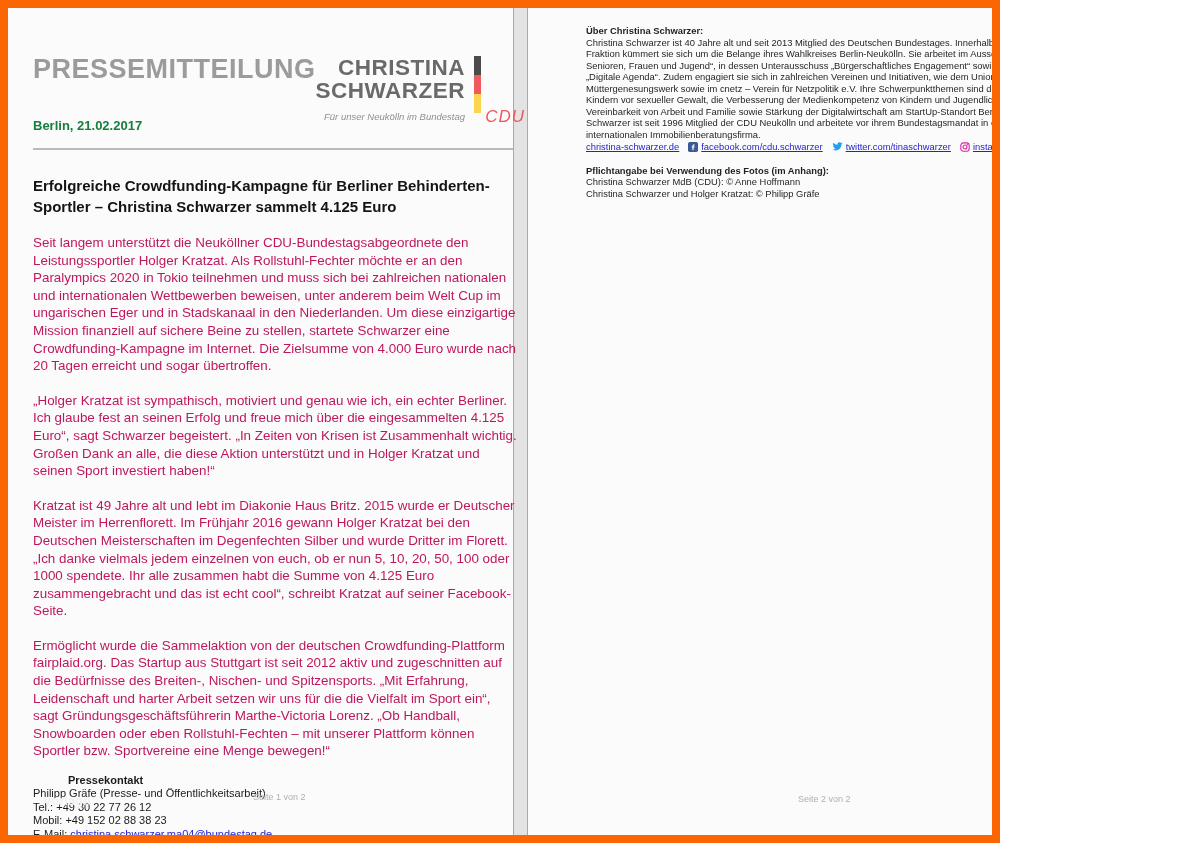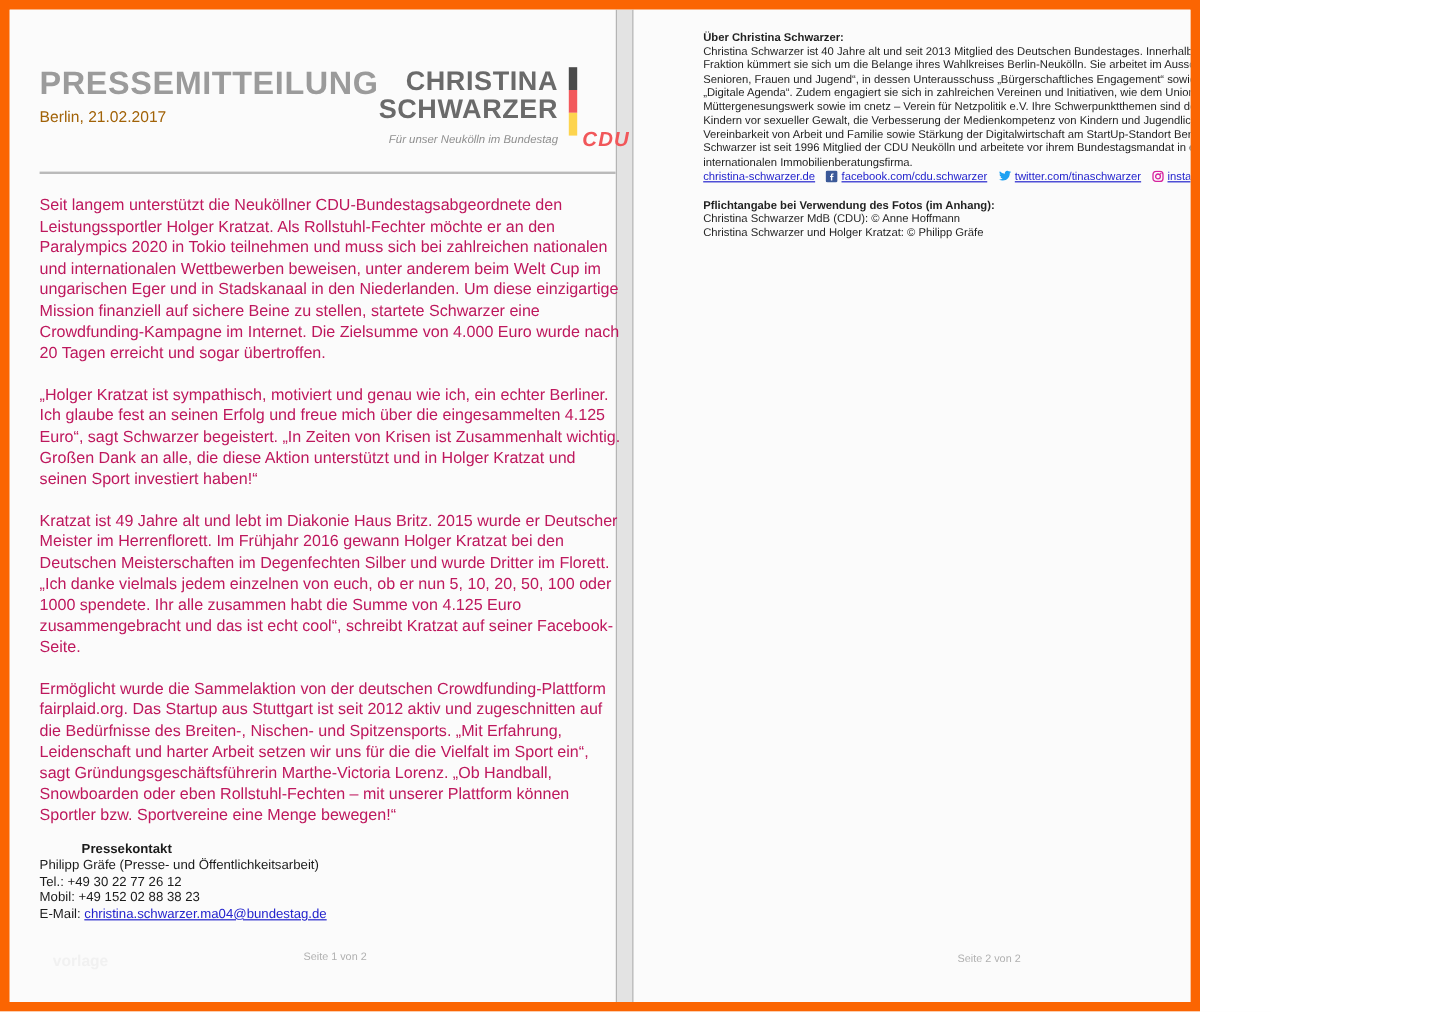--- a/index.html
+++ b/index.html
@@ -20,28 +20,28 @@
     border-left: 1px solid #a9a9a9;
     border-right: 1px solid #a9a9a9;
     flex: 0 0 auto;
   }
   .page2 { flex: 1; }
 
   
   .p1-inner { padding: 46px 0 0 25px; width: 505px; }
   .p1-header { display: flex; justify-content: space-between; align-items: flex-start; width: 484px; }
   .pm-title { font-size: 27px; font-weight: bold; color: #9b9b9b; letter-spacing: 0.5px; }
-  .dateline { margin-top: 5px; font-size: 13px; color: #a16207; }
+  .dateline { margin-top: 33px; font-size: 13px; color: #15803d; font-weight: bold; }
 
   .logo { position: relative; display: flex; align-items: flex-start; padding-right: 44px; margin-top: 2px; }
   .logo-names { text-align: right; font-weight: bold; font-size: 22.5px; line-height: 23px; color: #6a6a6a; letter-spacing: 0.5px; }
   .logo-tagline { font-size: 9.5px; font-style: italic; font-weight: normal; color: #8f8f8f; letter-spacing: 0; margin-top: 3px; white-space: nowrap; }
   .flag-bar { margin-left: 9px; width: 7px; display: flex; flex-direction: column; }
   .flag-bar .seg { width: 7px; height: 19px; }
-  .cdu-mark { position: absolute; right: 0; bottom: 1px; font-size: 17px; font-weight: bold; font-style: italic; color: #f1575a; letter-spacing: 1px; }
+  .cdu-mark { position: absolute; right: 0; bottom: 1px; font-size: 17px; font-weight: normal; font-style: italic; color: #f1575a; letter-spacing: 1px; }
 
   .divider { width: 480px; border-top: 2px solid #bababa; margin-top: 15px; }
 
   .headline { margin-top: 25px; width: 484px; font-size: 15px; line-height: 21px; font-weight: bold; color: #141414; }
 
   .bodytext { margin-top: 17px; width: 484px; font-size: 13.4px; line-height: 17.6px; color: #be185d; }
 
   .presse { margin-top: 14px; font-size: 11px; line-height: 13.4px; color: #1b1b1b; }
   .presse .ph { font-weight: bold; padding-left: 35px; }
   .link { color: #2323cd; text-decoration: underline; cursor: pointer; }
@@ -86,20 +86,21 @@
             <div class="seg" style="background-color: rgb(75, 75, 75);"></div>
             <div class="seg" style="background-color: rgb(242, 89, 92);"></div>
             <div class="seg" style="background-color: rgb(253, 212, 78);"></div>
           </div>
           <div class="cdu-mark">CDU</div>
         </div>
       </div>
 
       <div class="divider"></div>
 
+      <div class="headline">Erfolgreiche Crowdfunding-Kampagne für Berliner Behinderten-Sportler – Christina Schwarzer sammelt 4.125 Euro</div>
 
       <p class="bodytext">Seit langem unterstützt die Neuköllner CDU-Bundestagsabgeordnete den Leistungssportler Holger Kratzat. Als Rollstuhl-Fechter möchte er an den Paralympics 2020 in Tokio teilnehmen und muss sich bei zahlreichen nationalen und internationalen Wettbewerben beweisen, unter anderem beim Welt Cup im ungarischen Eger und in Stadskanaal in den Niederlanden. Um diese einzigartige Mission finanziell auf sichere Beine zu stellen, startete Schwarzer eine Crowdfunding-Kampagne im Internet. Die Zielsumme von 4.000 Euro wurde nach 20 Tagen erreicht und sogar übertroffen.</p>
       <p class="bodytext">„Holger Kratzat ist sympathisch, motiviert und genau wie ich, ein echter Berliner. Ich glaube fest an seinen Erfolg und freue mich über die eingesammelten 4.125 Euro“, sagt Schwarzer begeistert. „In Zeiten von Krisen ist Zusammenhalt wichtig. Großen Dank an alle, die diese Aktion unterstützt und in Holger Kratzat und seinen Sport investiert haben!“</p>
       <p class="bodytext">Kratzat ist 49 Jahre alt und lebt im Diakonie Haus Britz. 2015 wurde er Deutscher Meister im Herrenflorett. Im Frühjahr 2016 gewann Holger Kratzat bei den Deutschen Meisterschaften im Degenfechten Silber und wurde Dritter im Florett. „Ich danke vielmals jedem einzelnen von euch, ob er nun 5, 10, 20, 50, 100 oder 1000 spendete. Ihr alle zusammen habt die Summe von 4.125 Euro zusammengebracht und das ist echt cool“, schreibt Kratzat auf seiner Facebook-Seite.</p>
       <p class="bodytext">Ermöglicht wurde die Sammelaktion von der deutschen Crowdfunding-Plattform fairplaid.org. Das Startup aus Stuttgart ist seit 2012 aktiv und zugeschnitten auf die Bedürfnisse des Breiten-, Nischen- und Spitzensports. „Mit Erfahrung, Leidenschaft und harter Arbeit setzen wir uns für die die Vielfalt im Sport ein“, sagt Gründungsgeschäftsführerin Marthe-Victoria Lorenz. „Ob Handball, Snowboarden oder eben Rollstuhl-Fechten – mit unserer Plattform können Sportler bzw. Sportvereine eine Menge bewegen!“</p>
 
       <div class="presse">
         <div class="ph">Pressekontakt</div>
         <div>Philipp Gräfe (Presse- und Öffentlichkeitsarbeit)</div>
         <div>Tel.: +49 30 22 77 26 12</div>

